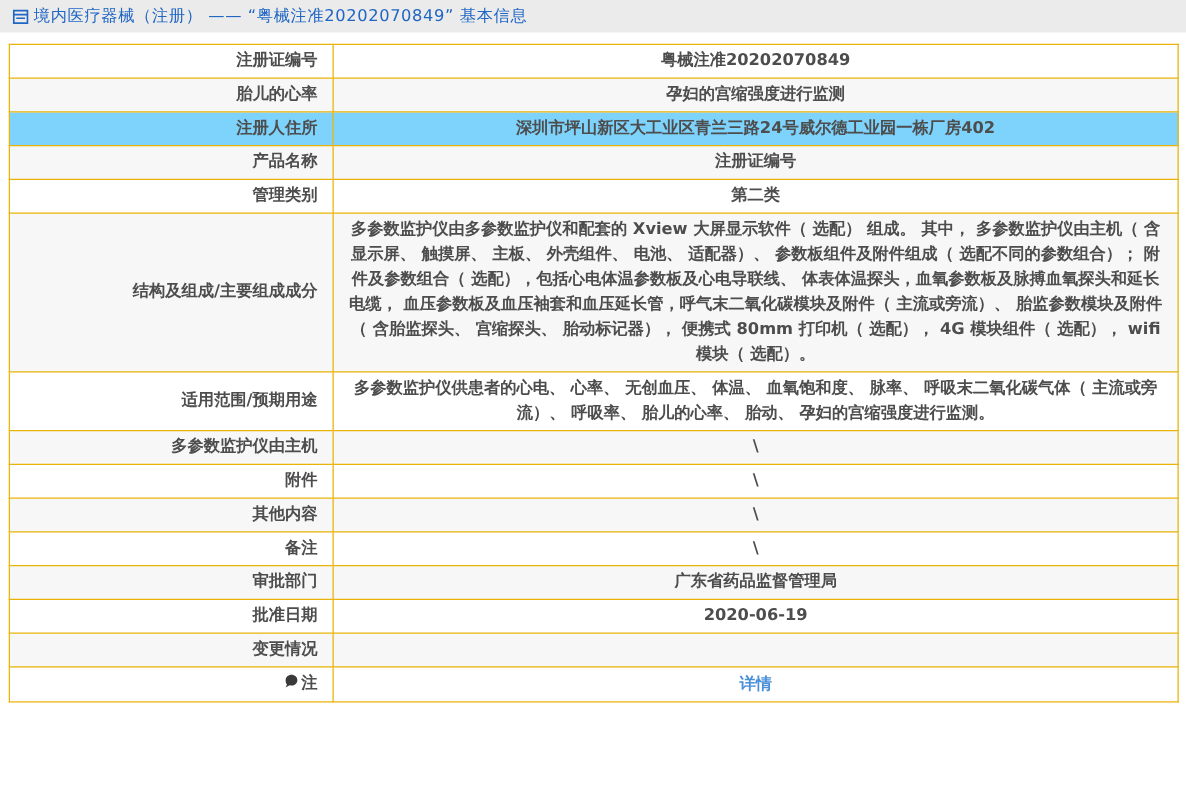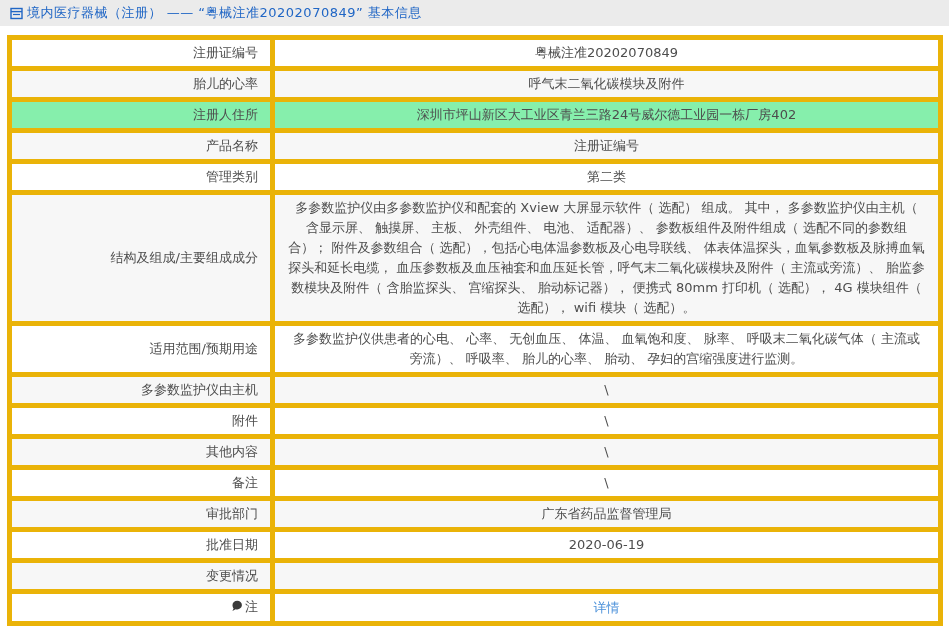--- a/index.html
+++ b/index.html
@@ -30,40 +30,40 @@
     border-collapse: collapse;
     table-layout: fixed;
     width: 936px;
     margin: 9px 6px 8px 7px;
     border: 1px solid #c3c3c8;
     font-size: 13px;
     color: #4d4d4d;
   }
   table.info-table th,
   table.info-table td {
-    border: 5px solid #eab308;
+    border: 1px solid #eab308;
     padding: 3px 12px;
     line-height: 20px;
     vertical-align: middle;
-    font-weight: normal;
+    font-weight: bold;
     word-break: break-all;
   }
   table.info-table th {
     width: 234px;
     text-align: right;
     color: #4d4d4d;
   }
   table.info-table td {
     text-align: center;
   }
   table.info-table tr:nth-child(even) {
     background: #f7f7f7;
   }
   table.info-table tr.highlight {
-    background: #86efac;
+    background: #7dd3fc;
   }
   .label-icon {
     display: inline-block;
     vertical-align: -1px;
     margin-right: 2px;
   }
   .value-link {
     color: #4a90d9;
     text-decoration: none;
     cursor: pointer;
@@ -92,21 +92,21 @@
     <td>
       <span class="value-text">粤械注准20202070849</span>
     </td>
   </tr>
 
   <tr>
     <th>
       <span class="label-text">胎儿的心率</span>
     </th>
     <td>
-      <span class="value-text">呼气末二氧化碳模块及附件</span>
+      <span class="value-text">孕妇的宫缩强度进行监测</span>
     </td>
   </tr>
 
   <tr class="highlight">
     <th>
       <span class="label-text">注册人住所</span>
     </th>
     <td>
       <span class="value-text">深圳市坪山新区大工业区青兰三路24号威尔德工业园一栋厂房402</span>
     </td>

